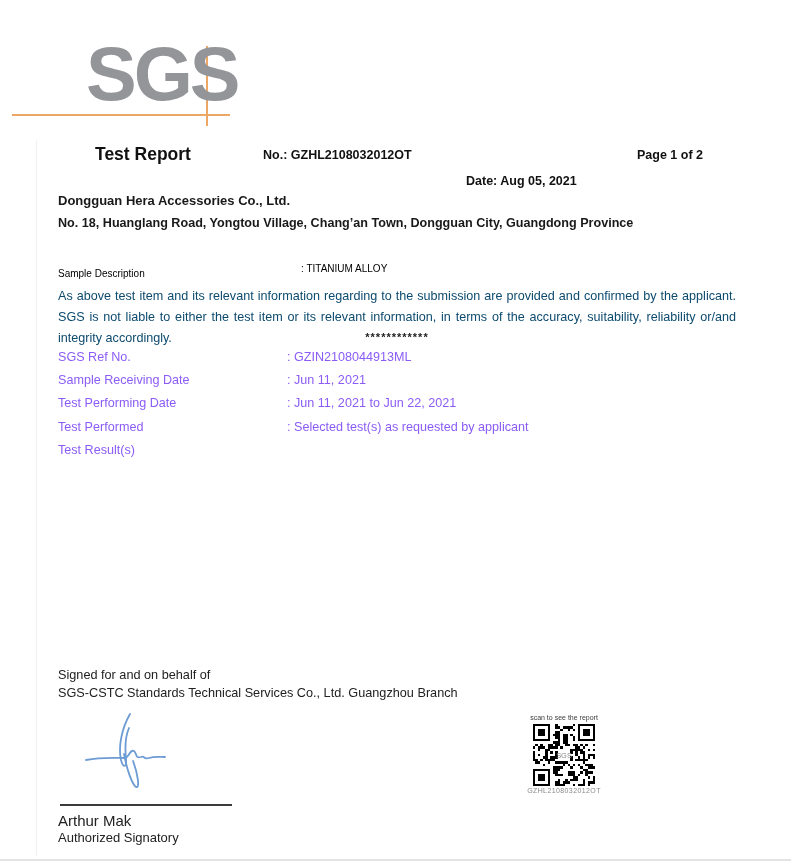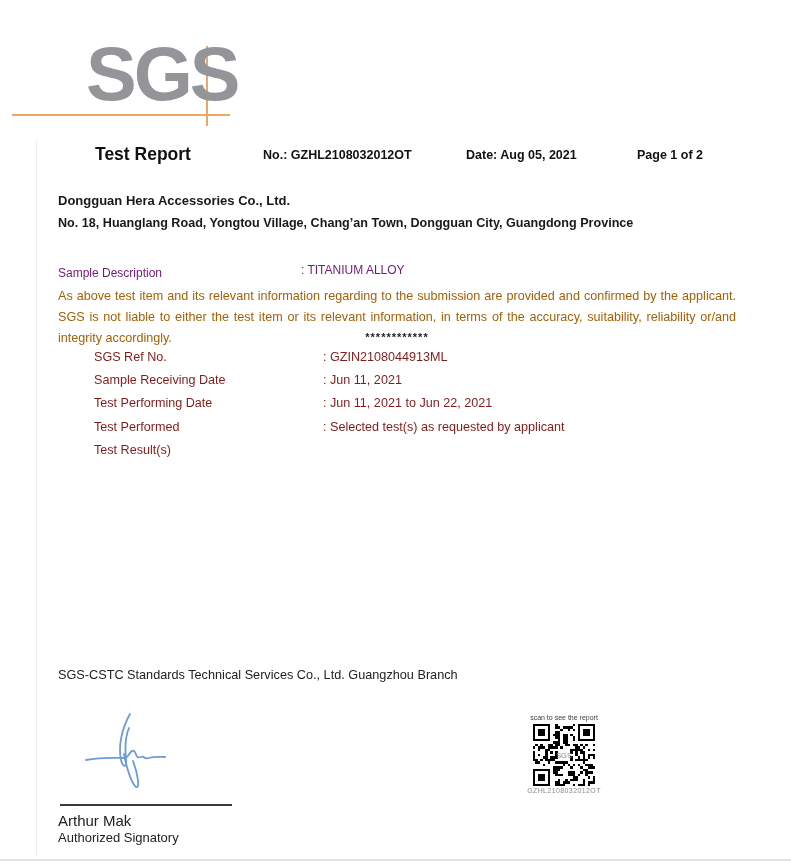--- a/index.html
+++ b/index.html
@@ -11,41 +11,41 @@
   .logo-text{
     position:absolute;left:86px;top:36px;font-size:76px;font-weight:700;
     color:#939598;letter-spacing:-3px;line-height:1;
   }
   .logo-hline{position:absolute;left:12px;top:114px;width:218px;height:2px;background:#eba763;}
   .logo-vline{position:absolute;left:206px;top:46px;width:2px;height:80px;background:#eba763;}
   
   .report-title{position:absolute;left:95px;top:144px;font-size:17.5px;font-weight:700;color:#111;}
   .hdr{position:absolute;top:148px;font-size:12.5px;font-weight:700;color:#111;}
   .hdr-no{left:263px;}
-  .hdr-date{left:466px;}
+  .hdr-date{left:466px;margin-top:26px;}
   .hdr-page{left:637px;}
   
   .applicant{position:absolute;left:58px;top:190px;font-weight:700;color:#191919;}
   .applicant .name{font-size:13px;line-height:22px;}
   .applicant .addr{font-size:12.6px;line-height:22px;}
   
-  .row-label{font-size:12px;color:#701a75;}
+  .row-label{font-size:10px;color:#000000;}
   .sample-row{position:absolute;left:58px;top:263px;width:677px;height:18px;}
   .sample-row .val{position:absolute;left:229px;top:0;margin-left:14px;}
   .disclaimer{
     position:absolute;left:58px;top:286px;width:678px;font-size:12.6px;
-    line-height:20.8px;text-align:justify;color:#a16207;
+    line-height:20.8px;text-align:justify;color:#0c4a6e;
   }
   .stars{
     position:absolute;left:58px;top:331px;width:678px;text-align:center;
     font-size:11px;font-weight:700;letter-spacing:1px;color:#222;
   }
   
   .details{position:absolute;left:58px;top:350px;width:680px;}
-  .details .drow{position:relative;height:23.2px;font-size:12.6px;color:#7f1d1d;margin-left:36px;}
+  .details .drow{position:relative;height:23.2px;font-size:12.6px;color:#8b5cf6;}
   .details .dval{position:absolute;left:229px;top:0;}
   
   .signing{position:absolute;left:58px;top:666px;font-size:12.7px;line-height:18px;color:#222;}
   .signature-svg{position:absolute;left:78px;top:710px;}
   .sign-line{position:absolute;left:60px;top:804px;width:172px;height:2px;background:#3b3b3b;}
   .signatory-name{position:absolute;left:58px;top:812px;font-size:15px;color:#222;}
   .signatory-title{position:absolute;left:58px;top:830px;font-size:13px;color:#222;}
   
   .qr-block{position:absolute;left:521px;top:714px;width:86px;text-align:center;}
   .qr-caption{font-size:7px;color:#3c3c3c;line-height:8px;white-space:nowrap;}
@@ -98,20 +98,21 @@
     <div class="drow">
       <span>Test Performed</span>
       <span class="dval">: Selected test(s) as requested by applicant</span>
     </div>
     <div class="drow">
       <span>Test Result(s)</span>
     </div>
   </div>
 
   <div class="signing">
+    <div>Signed for and on behalf of</div>
     <div>SGS-CSTC Standards Technical Services Co., Ltd. Guangzhou Branch</div>
   </div>
 
   <svg class="signature-svg" width="110" height="88" viewBox="0 0 110 88">
     <g fill="none" stroke="#6d9cd4" stroke-width="1.8" stroke-linecap="round">
       <path d="M52,4 C44,18 40,36 43,50 C45,58 49,58 48,49 C47,39 47,27 51,18"></path>
       <path d="M46,44 C49,60 54,74 58,77 C62,79 60,64 55,51"></path>
       <path d="M8,50 C24,47 36,48 46,48 C52,48 51,39 56,41 C59,43 57,49 63,47 C67,45 65,50 71,48 C77,46 82,47 87,47"></path>
     </g>
   </svg>

